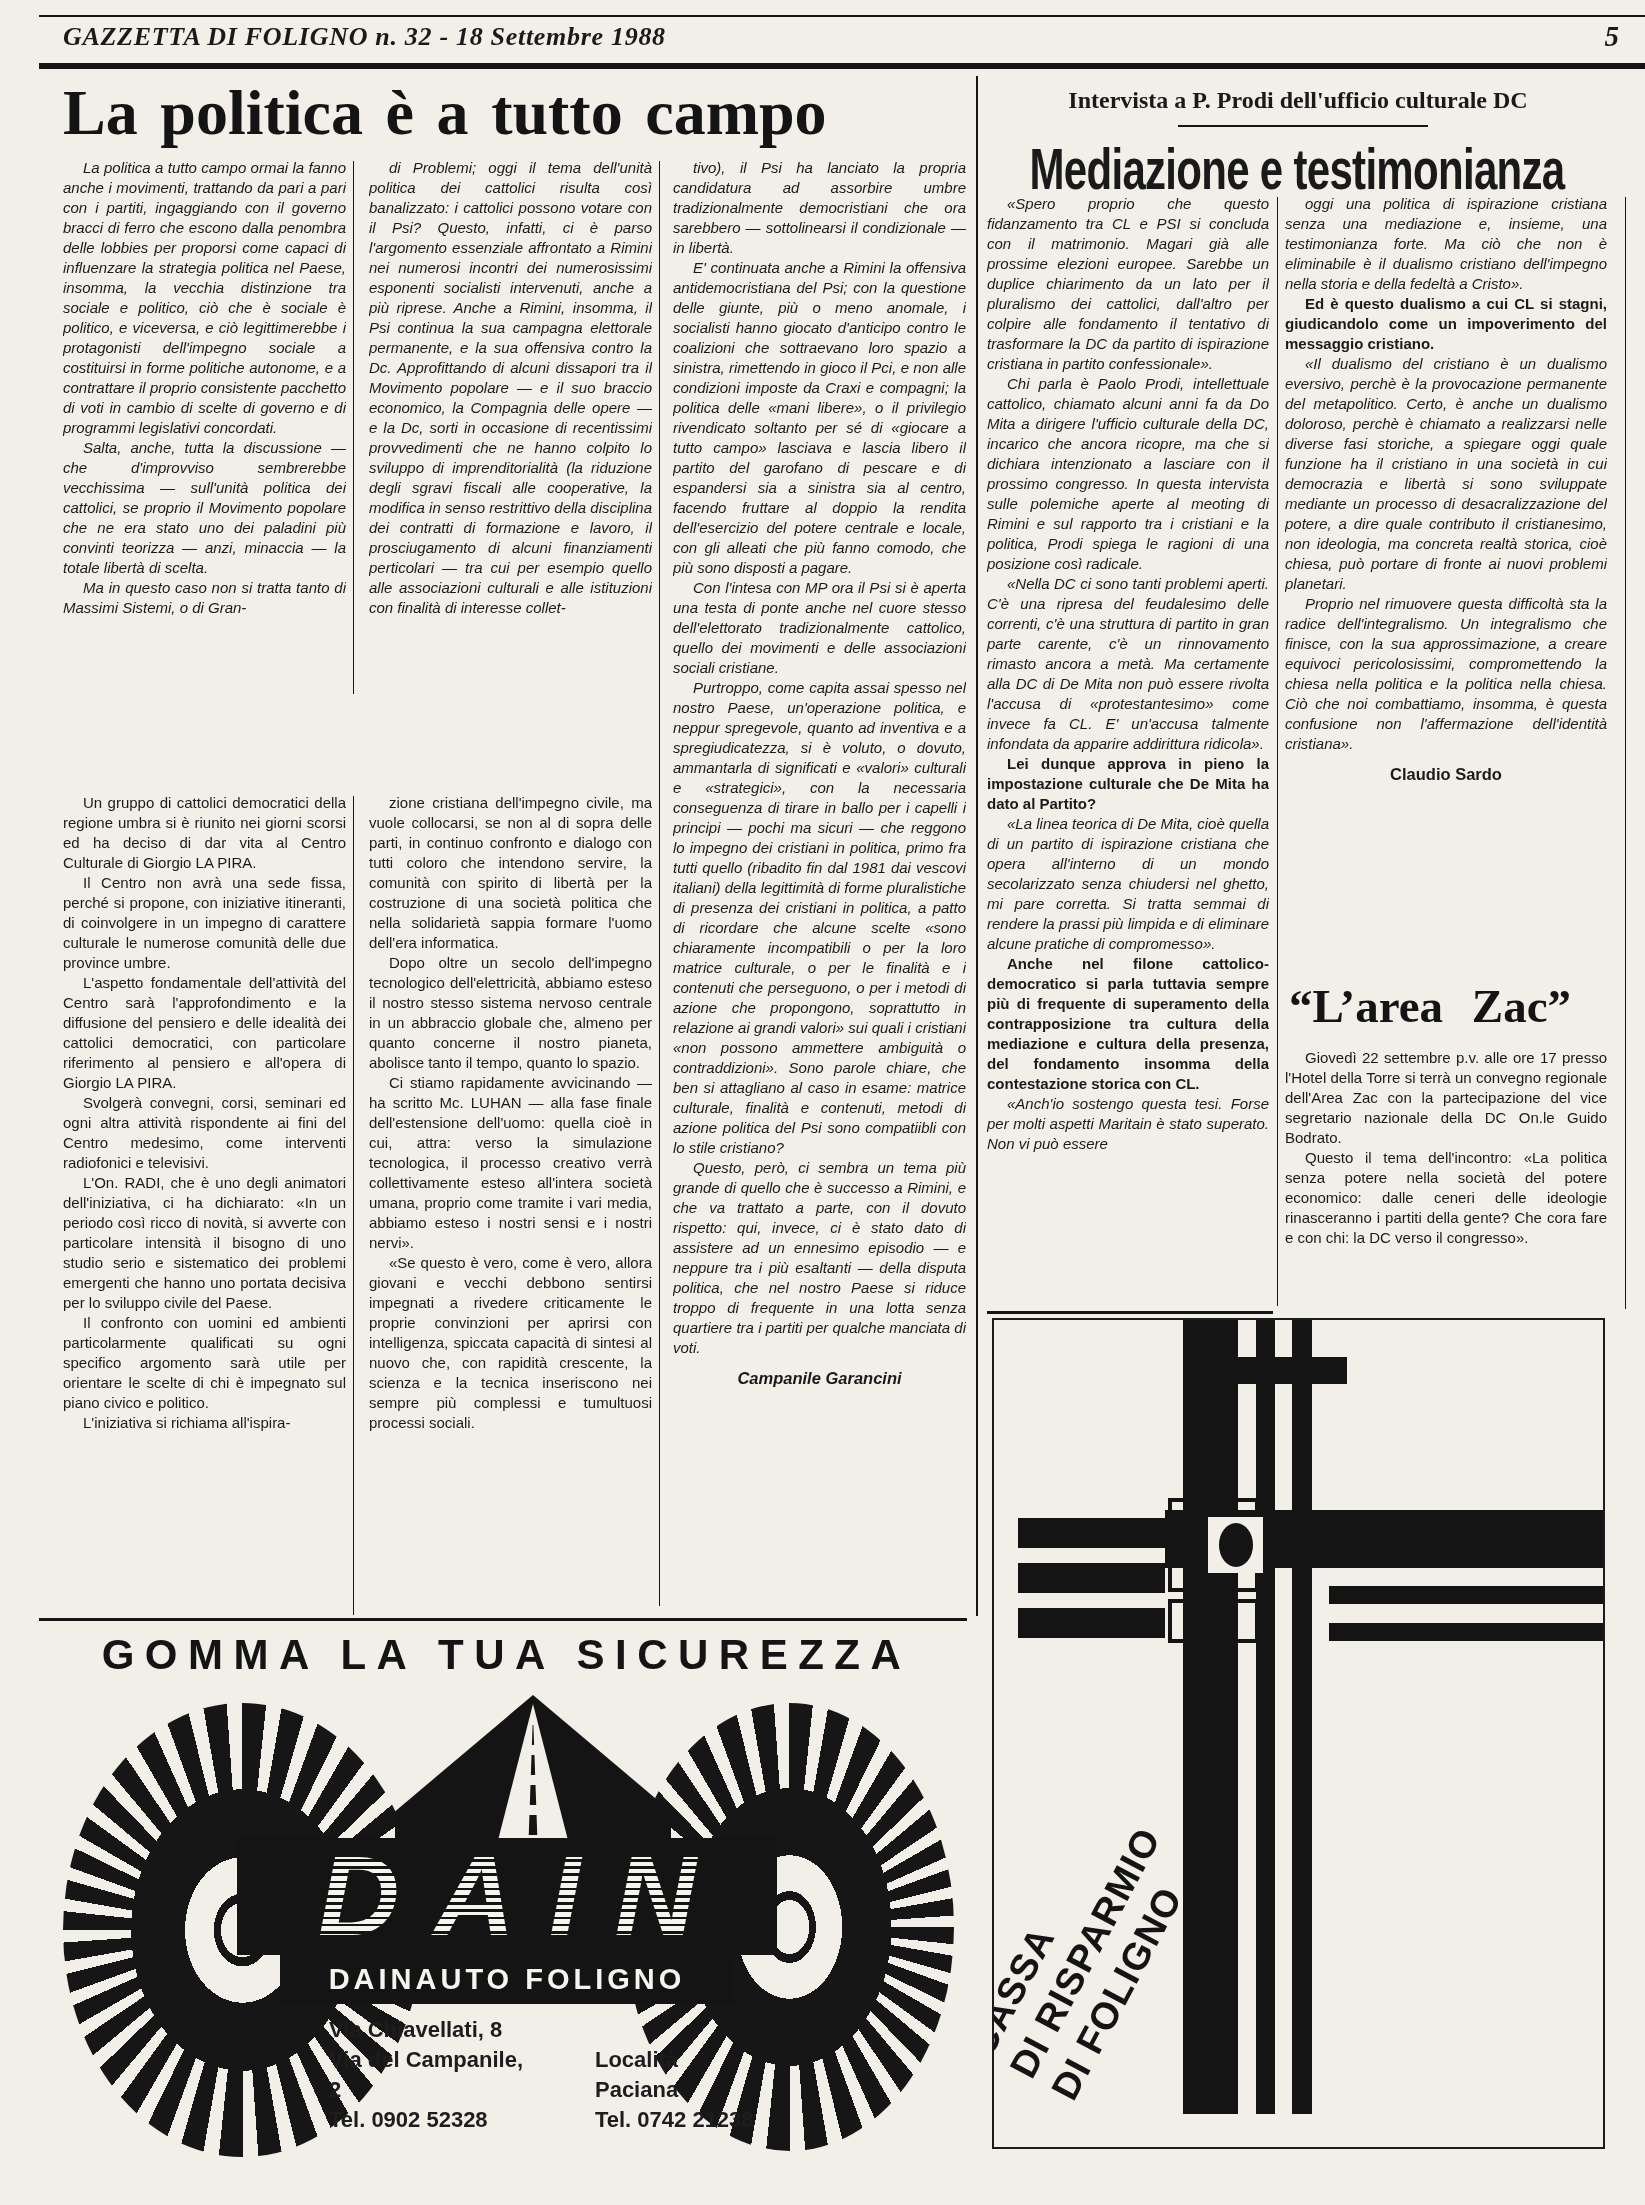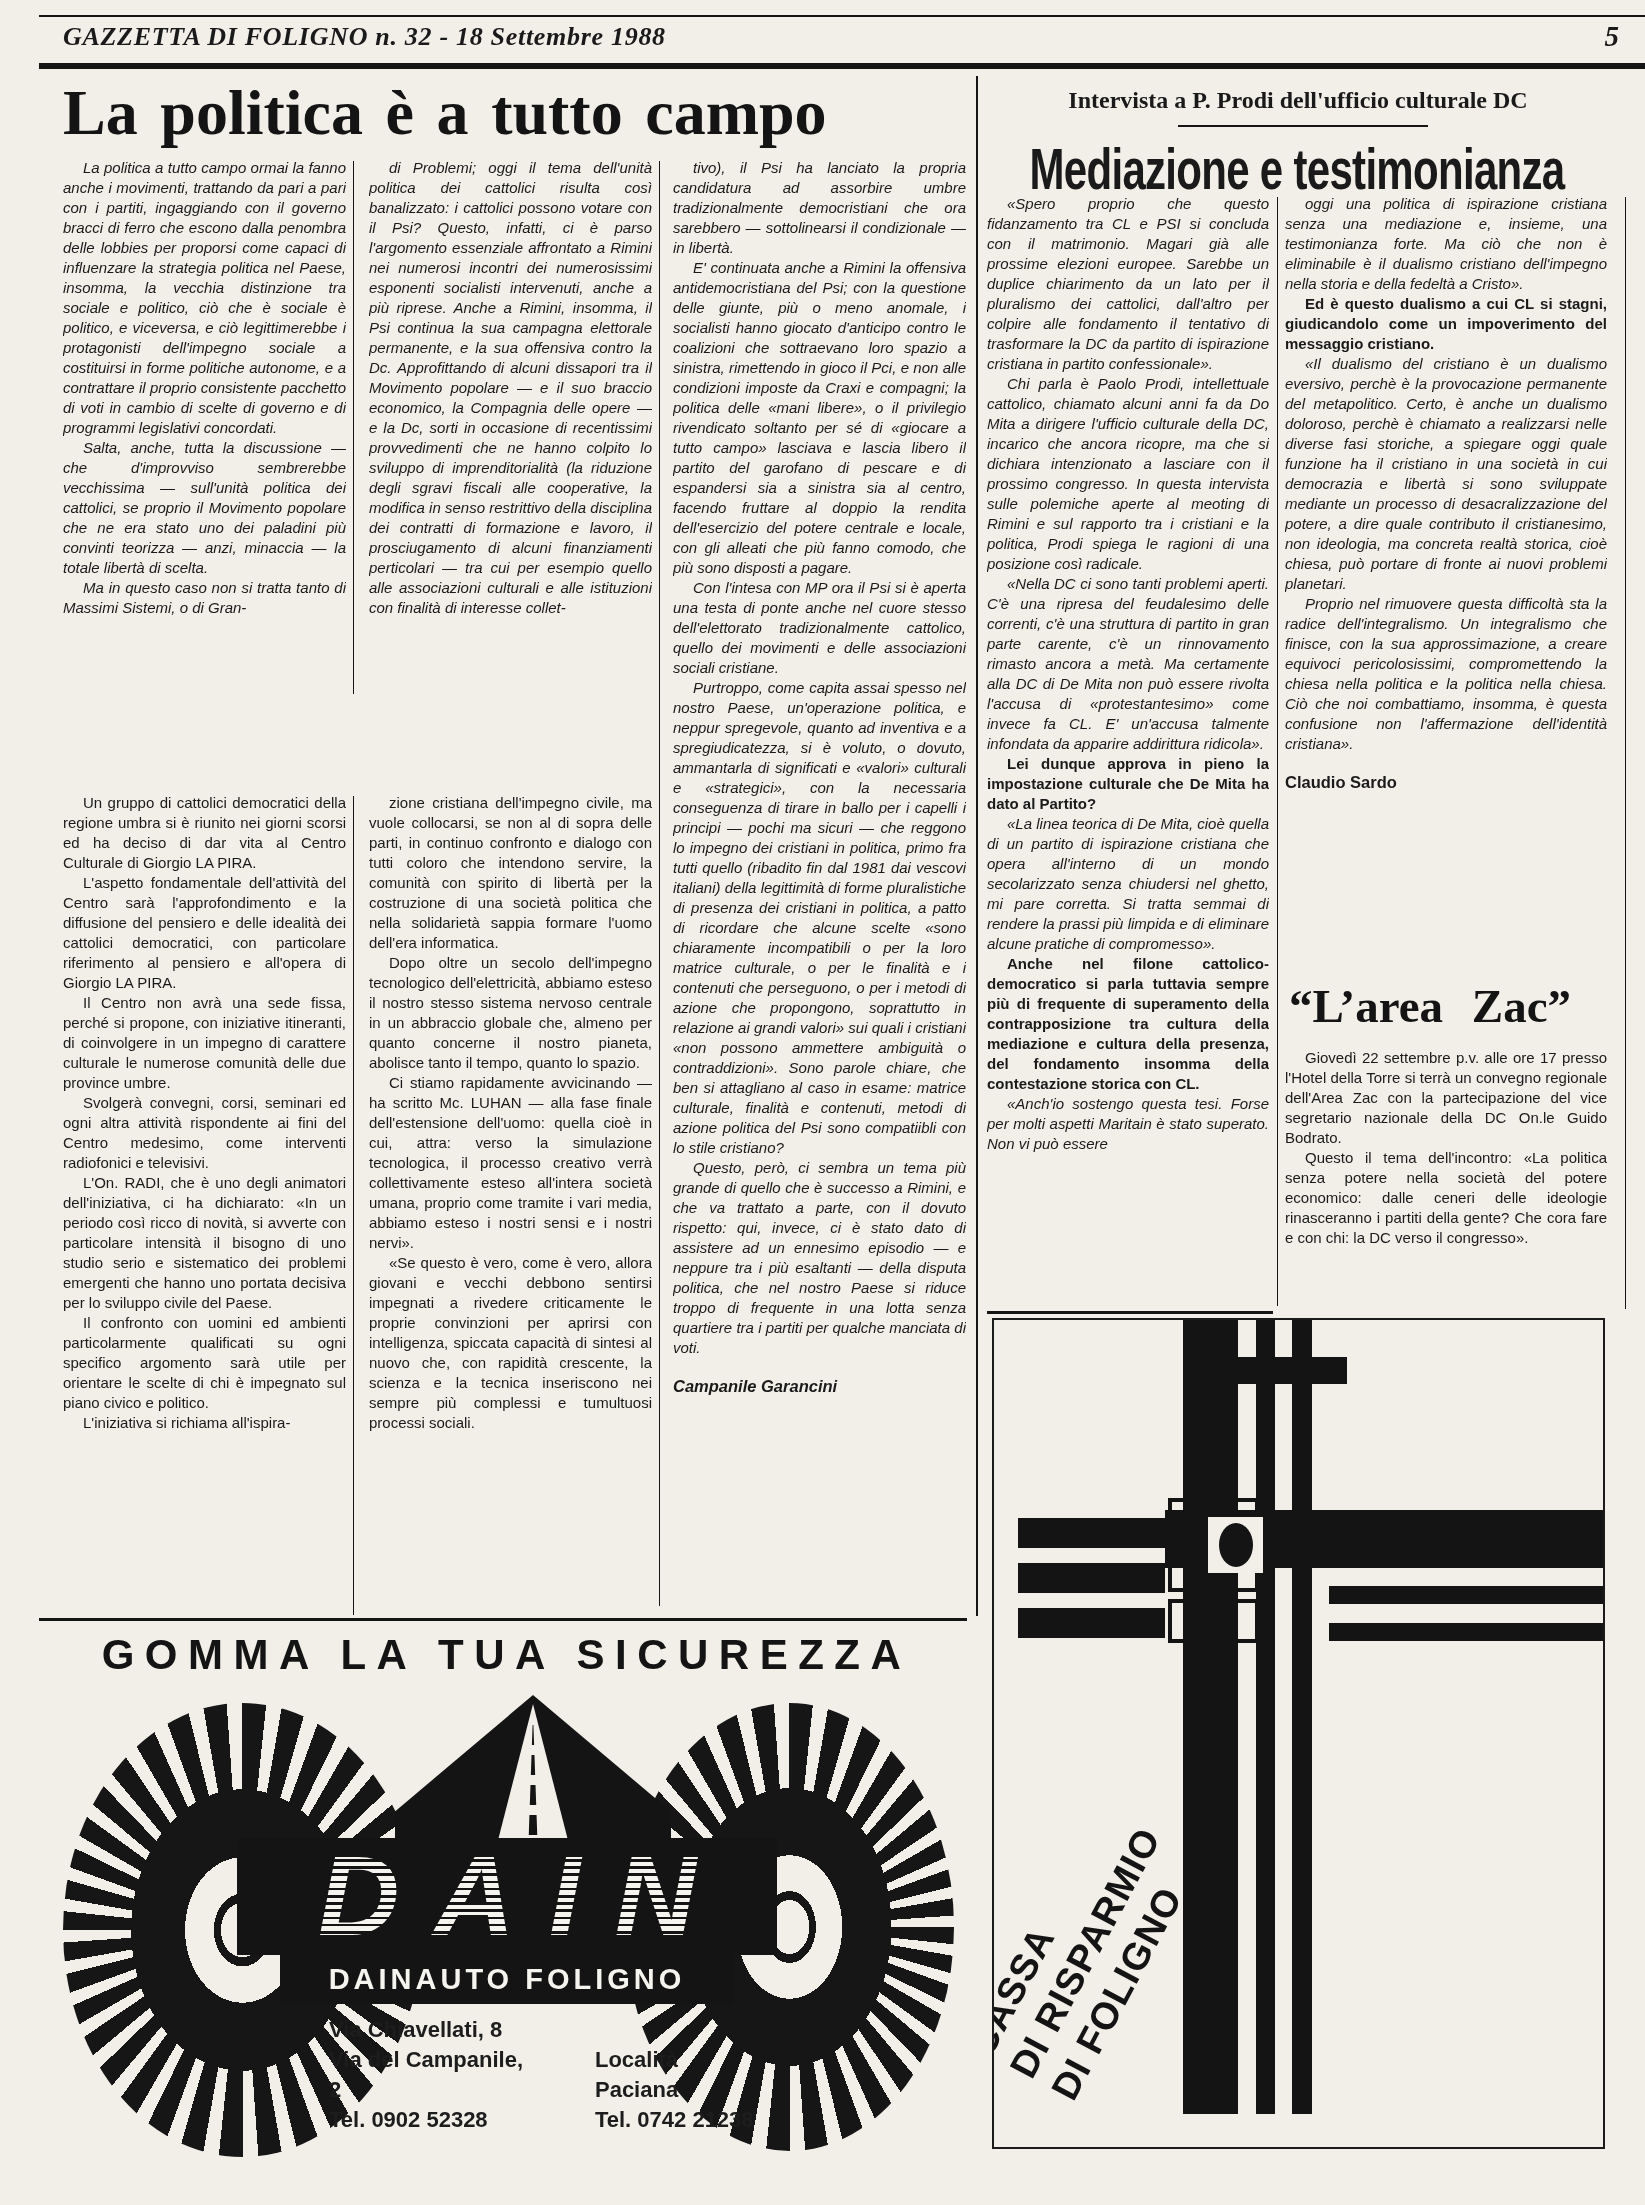--- a/index.html
+++ b/index.html
@@ -20,21 +20,21 @@
           font-family:"Liberation Serif",serif;font-weight:bold;font-size:24px;}
   .kicker-rule{position:absolute;left:1178px;top:125px;width:250px;height:2px;background:#151515;}
   .iv-head{position:absolute;left:985px;top:137px;width:624px;text-align:center;
            font-weight:bold;font-size:42px;letter-spacing:-0.7px;transform:scaleY(1.38);
            transform-origin:top center;white-space:nowrap;}
   
   .col{position:absolute;text-align:justify;font-size:15px;line-height:20px;overflow:hidden;}
   .col p{margin:0;text-indent:20px;}
   .it{font-style:italic;}
   .col p.q{font-style:normal;font-weight:bold;}
-  .byline{text-align:left;font-weight:bold;margin-top:18px;font-size:16.5px;}
+  .byline{text-align:center;font-weight:bold;margin-top:10px;font-size:16.5px;}
   .byline.rom{font-style:normal;}
   
   .ad1-head{position:absolute;left:59px;top:1631px;width:895px;text-align:center;
             font-weight:bold;font-size:42px;letter-spacing:10.5px;color:#141414;}
   .tire{position:absolute;border-radius:50%;
         background:
           radial-gradient(closest-side,#f2efe9 0 12%,#161616 12% 16%,#f2efe9 16% 32%,#161616 32% 62%,rgba(0,0,0,0) 62%),
           repeating-conic-gradient(#161616 0deg 6deg,#f2efe9 6deg 10deg);}
   .sign{position:absolute;left:395px;top:1695px;width:276px;height:224px;background:#141414;
         clip-path:polygon(50% 0,100% 52%,100% 100%,0 100%,0 52%);}
@@ -97,22 +97,22 @@
         <p>Purtroppo, come capita assai spesso nel nostro Paese, un'operazione politica, e neppur spregevole, quanto ad inventiva e a spregiudicatezza, si è voluto, o dovuto, ammantarla di significati e «valori» culturali e «strategici», con la necessaria conseguenza di tirare in ballo per i capelli i principi — pochi ma sicuri — che reggono lo impegno dei cristiani in politica, primo fra tutti quello (ribadito fin dal 1981 dai vescovi italiani) della legittimità di forme pluralistiche di presenza dei cristiani in politica, a patto di ricordare che alcune scelte «sono chiaramente incompatibili o per la loro matrice culturale, o per le finalità e i contenuti che perseguono, o per i metodi di azione che propongono, soprattutto in relazione ai grandi valori» sui quali i cristiani «non possono ammettere ambiguità o contraddizioni». Sono parole chiare, che ben si attagliano al caso in esame: matrice culturale, finalità e contenuti, metodi di azione politica del Psi sono compatiibli con lo stile cristiano?</p>
         <p>Questo, però, ci sembra un tema più grande di quello che è successo a Rimini, e che va trattato a parte, con il dovuto rispetto: qui, invece, ci è stato dato di assistere ad un ennesimo episodio — e neppure tra i più esaltanti — della disputa politica, che nel nostro Paese si riduce troppo di frequente in una lotta senza quartiere tra i partiti per qualche manciata di voti.</p>
       </div>
     <div class="byline">Campanile Garancini</div>
   </div>
   <div class="rule" style="left:353px;top:161px;width:1.3px;height:533px;"></div>
   <div class="rule" style="left:659px;top:161px;width:1.3px;height:1445px;"></div>
 
   <div class="col" style="left:63px;top:793px;width:283px;height:823px;">
       <p>Un gruppo di cattolici democratici della regione umbra si è riunito nei giorni scorsi ed ha deciso di dar vita al Centro Culturale di Giorgio LA PIRA.</p>
+      <p>Il Centro non avrà una sede fissa, perché si propone, con iniziative itineranti, di coinvolgere in un impegno di carattere culturale le numerose comunità delle due province umbre.</p>
       <p>L'aspetto fondamentale dell'attività del Centro sarà l'approfondimento e la diffusione del pensiero e delle idealità dei cattolici democratici, con particolare riferimento al pensiero e all'opera di Giorgio LA PIRA.</p>
-      <p>Il Centro non avrà una sede fissa, perché si propone, con iniziative itineranti, di coinvolgere in un impegno di carattere culturale le numerose comunità delle due province umbre.</p>
       <p>Svolgerà convegni, corsi, seminari ed ogni altra attività rispondente ai fini del Centro medesimo, come interventi radiofonici e televisivi.</p>
       <p>L'On. RADI, che è uno degli animatori dell'iniziativa, ci ha dichiarato: «In un periodo così ricco di novità, si avverte con particolare intensità il bisogno di uno studio serio e sistematico dei problemi emergenti che hanno uno portata decisiva per lo sviluppo civile del Paese.</p>
       <p>Il confronto con uomini ed ambienti particolarmente qualificati su ogni specifico argomento sarà utile per orientare le scelte di chi è impegnato sul piano civico e politico.</p>
       <p>L'iniziativa si richiama all'ispira-</p>
     </div>
   <div class="col" style="left:369px;top:793px;width:283px;height:823px;">
       <p>zione cristiana dell'impegno civile, ma vuole collocarsi, se non al di sopra delle parti, in continuo confronto e dialogo con tutti coloro che intendono servire, la comunità con spirito di libertà per la costruzione di una società politica che nella solidarietà sappia formare l'uomo dell'era informatica.</p>
       <p>Dopo oltre un secolo dell'impegno tecnologico dell'elettricità, abbiamo esteso il nostro stesso sistema nervoso centrale in un abbraccio globale che, almeno per quanto concerne il nostro pianeta, abolisce tanto il tempo, quanto lo spazio.</p>
       <p>Ci stiamo rapidamente avvicinando — ha scritto Mc. LUHAN — alla fase finale dell'estensione dell'uomo: quella cioè in cui, attra: verso la simulazione tecnologica, il processo creativo verrà collettivamente esteso all'intera società umana, proprio come tramite i vari media, abbiamo esteso i nostri sensi e i nostri nervi».</p>
       <p>«Se questo è vero, come è vero, allora giovani e vecchi debbono sentirsi impegnati a rivedere criticamente le proprie convinzioni per aprirsi con intelligenza, spiccata capacità di sintesi al nuovo che, con rapidità crescente, la scienza e la tecnica inseriscono nei sempre più complessi e tumultuosi processi sociali.</p>

